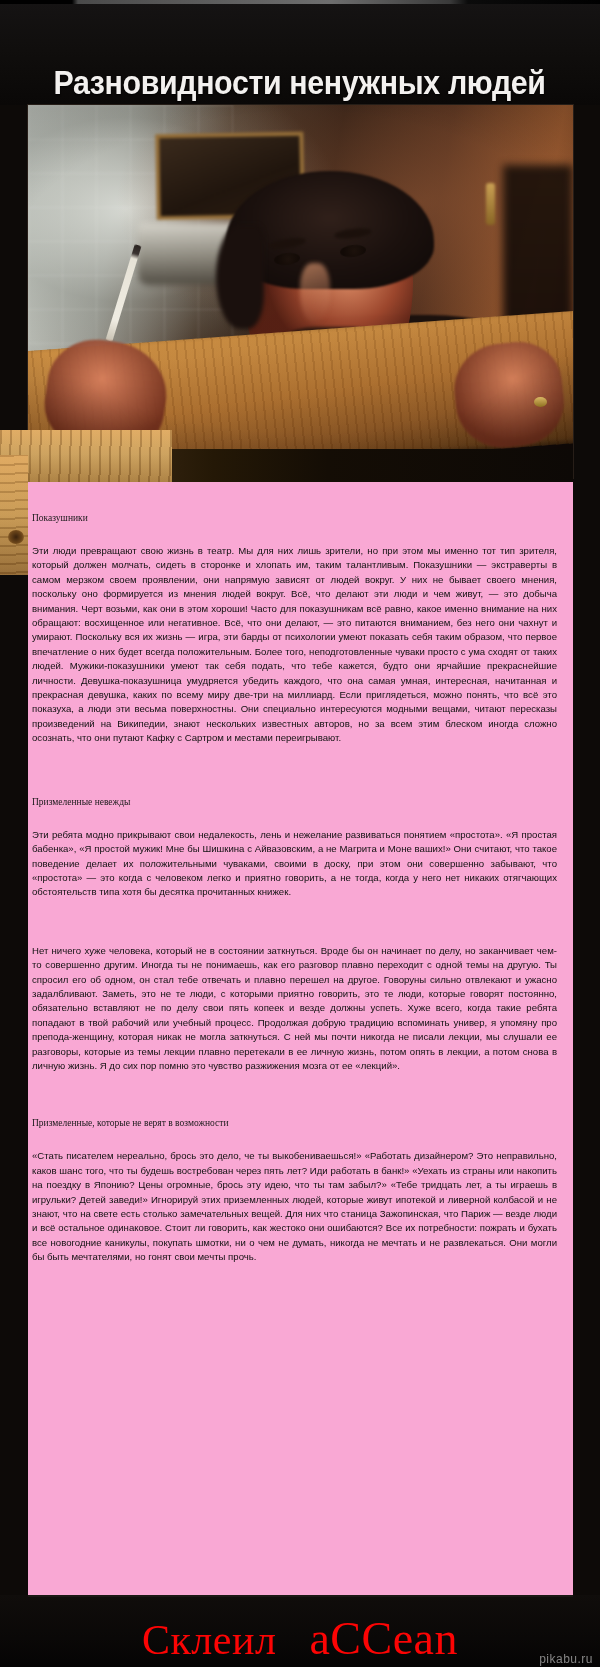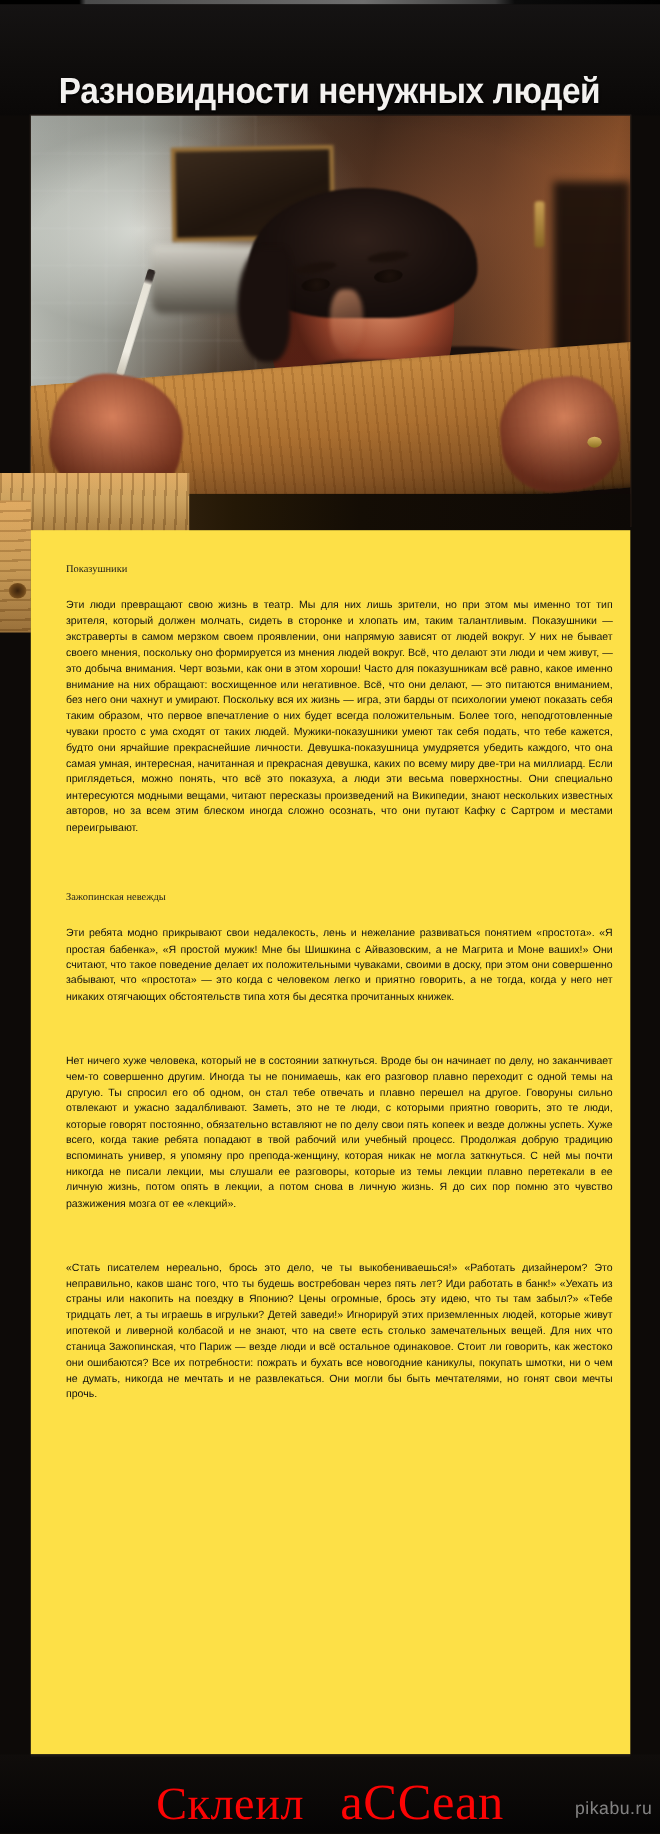--- a/index.html
+++ b/index.html
@@ -295,23 +295,23 @@
     background: linear-gradient(90deg,#4a3318 0%,#3a2813 16%,#241806 34%,#140d05 55%,#0d0906 100%);
   }
 
   
   .content {
     position: absolute;
     left: 28px;
     top: 482px;
     width: 545px;
     height: 1113px;
-    background: #fde047;
+    background: #f9a8d4;
     box-sizing: border-box;
-    padding: 30px 16px 20px 32px;
+    padding: 30px 16px 20px 4px;
   }
   .section { margin: 0 0 14px 0; }
   .section:last-child { margin-bottom: 0; }
 
   .section-heading {
     font-family: "Liberation Serif", "DejaVu Serif", serif;
     font-size: 9.5px;
     line-height: 13px;
     color: #1a1a1a;
     margin: 0 0 19px 0;
@@ -348,24 +348,24 @@
     font-family: "Liberation Serif", "DejaVu Serif", serif;
     font-size: 42px;
     line-height: 76px;
     white-space: nowrap;
     letter-spacing: 0.5px;
   }
   .footer-credit .nick { font-size: 46px; }
   .watermark {
     position: absolute;
     right: 7px;
-    bottom: 13px;
+    bottom: 1px;
     color: rgba(232,232,232,.55);
     font-family: "Liberation Sans", "DejaVu Sans", sans-serif;
-    font-size: 16px;
+    font-size: 12px;
     letter-spacing: .5px;
   }
   .footer-top-line {
     position: absolute;
     left: 28px; top: 0;
     width: 545px; height: 2px;
     background: #1b1714;
   }
 </style>
 </head>
@@ -414,33 +414,34 @@
   <div class="content">
 
     <div class="section">
       <h2 class="section-heading">Показушники</h2>
       <p class="section-body">Эти люди превращают свою жизнь в театр. Мы для них лишь зрители, но при этом мы именно тот тип зрителя, который должен молчать, сидеть в сторонке и хлопать им, таким талантливым. Показушники — экстраверты в самом мерзком своем проявлении, они напрямую зависят от людей вокруг. У них не бывает своего мнения, поскольку оно формируется из мнения людей вокруг. Всё, что делают эти люди и чем живут, — это добыча внимания. Черт возьми, как они в этом хороши! Часто для показушникам всё равно, какое именно внимание на них обращают: восхищенное или негативное. Всё, что они делают, — это питаются вниманием, без него они чахнут и умирают. Поскольку вся их жизнь — игра, эти барды от психологии умеют показать себя таким образом, что первое впечатление о них будет всегда положительным. Более того, неподготовленные чуваки просто с ума сходят от таких людей. Мужики-показушники умеют так себя подать, что тебе кажется, будто они ярчайшие прекраснейшие личности. Девушка-показушница умудряется убедить каждого, что она самая умная, интересная, начитанная и прекрасная девушка, каких по всему миру две-три на миллиард. Если приглядеться, можно понять, что всё это показуха, а люди эти весьма поверхностны. Они специально интересуются модными вещами, читают пересказы произведений на Википедии, знают нескольких известных авторов, но за всем этим блеском иногда сложно осознать, что они путают Кафку с Сартром и местами переигрывают.</p>
     </div>
 
     <div class="gap-lg"></div>
 
     <div class="section">
-      <h2 class="section-heading">Зажопинская невежды</h2>
+      <h2 class="section-heading">Призмеленные невежды</h2>
       <p class="section-body">Эти ребята модно прикрывают свои недалекость, лень и нежелание развиваться понятием «простота». «Я простая бабенка», «Я простой мужик! Мне бы Шишкина с Айвазовским, а не Магрита и Моне ваших!» Они считают, что такое поведение делает их положительными чуваками, своими в доску, при этом они совершенно забывают, что «простота» — это когда с человеком легко и приятно говорить, а не тогда, когда у него нет никаких отягчающих обстоятельств типа хотя бы десятка прочитанных книжек.</p>
     </div>
 
     <div class="gap-md"></div>
 
     <div class="section">
       <p class="section-body">Нет ничего хуже человека, который не в состоянии заткнуться. Вроде бы он начинает по делу, но заканчивает чем-то совершенно другим. Иногда ты не понимаешь, как его разговор плавно переходит с одной темы на другую. Ты спросил его об одном, он стал тебе отвечать и плавно перешел на другое. Говоруны сильно отвлекают и ужасно задалбливают. Заметь, это не те люди, с которыми приятно говорить, это те люди, которые говорят постоянно, обязательно вставляют не по делу свои пять копеек и везде должны успеть. Хуже всего, когда такие ребята попадают в твой рабочий или учебный процесс. Продолжая добрую традицию вспоминать универ, я упомяну про препода-женщину, которая никак не могла заткнуться. С ней мы почти никогда не писали лекции, мы слушали ее разговоры, которые из темы лекции плавно перетекали в ее личную жизнь, потом опять в лекции, а потом снова в личную жизнь. Я до сих пор помню это чувство разжижения мозга от ее «лекций».</p>
     </div>
 
     <div class="gap-md"></div>
 
     <div class="section">
+      <h2 class="section-heading">Призмеленные, которые не верят в возможности</h2>
       <p class="section-body">«Стать писателем нереально, брось это дело, че ты выкобениваешься!» «Работать дизайнером? Это неправильно, каков шанс того, что ты будешь востребован через пять лет? Иди работать в банк!» «Уехать из страны или накопить на поездку в Японию? Цены огромные, брось эту идею, что ты там забыл?» «Тебе тридцать лет, а ты играешь в игрульки? Детей заведи!» Игнорируй этих приземленных людей, которые живут ипотекой и ливерной колбасой и не знают, что на свете есть столько замечательных вещей. Для них что станица Зажопинская, что Париж — везде люди и всё остальное одинаковое. Стоит ли говорить, как жестоко они ошибаются? Все их потребности: пожрать и бухать все новогодние каникулы, покупать шмотки, ни о чем не думать, никогда не мечтать и не развлекаться. Они могли бы быть мечтателями, но гонят свои мечты прочь.</p>
     </div>
 
   </div>
 
   <div class="footer">
     <div class="footer-top-line"></div>
     <div class="footer-credit">
       <span>Склеил</span>
       <span>&nbsp;&nbsp;</span><span class="nick">aCCean</span>

